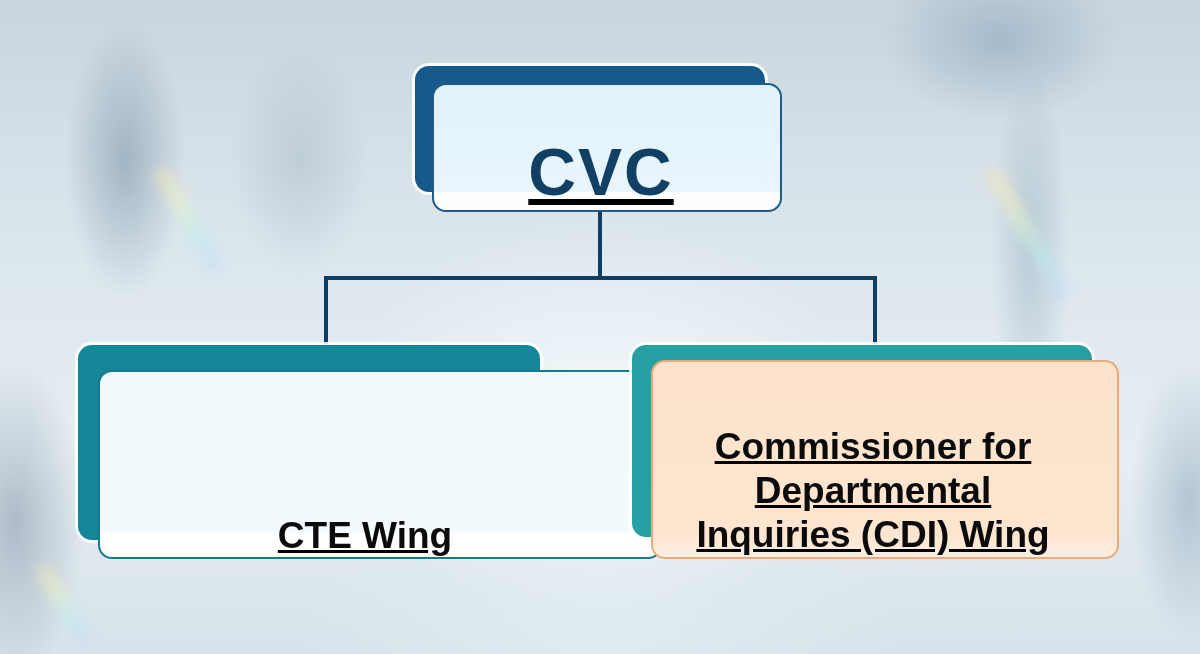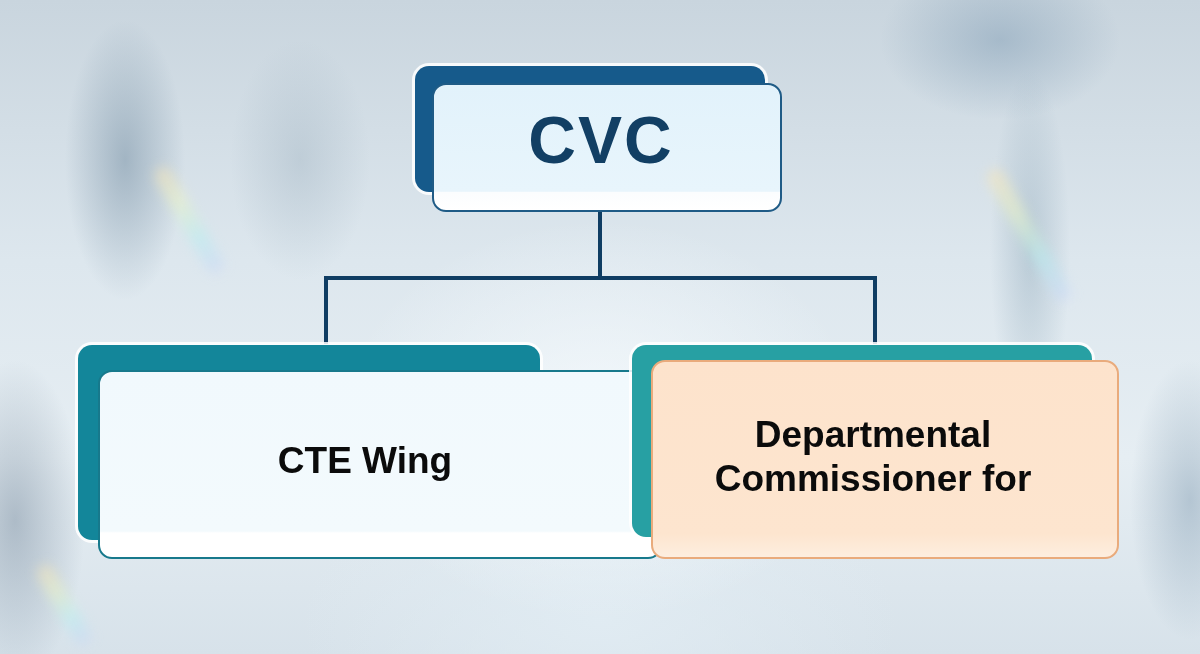--- a/index.html
+++ b/index.html
@@ -48,24 +48,25 @@
     
     .card-back {
       position: absolute;
       border-radius: 14px;
       box-shadow: 0 0 0 3px rgba(255,255,255,0.85);
     }
     .card-front {
       position: absolute;
       border-radius: 14px;
       display: flex;
-      align-items: center;
+      align-items: flex-end;
       justify-content: center;
       text-align: center;
       box-sizing: border-box;
+      text-decoration: underline;
     }
 
     
     .cvc-back {
       left: 415px; top: 66px; width: 350px; height: 126px;
       background: #165a8b;
     }
     .cvc-front {
       left: 432px; top: 83px; width: 350px; height: 129px;
       background: linear-gradient(180deg, #e2f2fb 0%, #e8f5fc 85%, #fbfdfe 86%, #ffffff 100%);
@@ -144,17 +145,18 @@
   <div class="card-back cte-back"></div>
   <div class="card-front cte-front">
     <div class="cte-label">CTE Wing</div>
   </div>
 </div>
 
 <div>
   <div class="card-back cdi-back"></div>
   <div class="card-front cdi-front">
     <div class="cdi-label">
+      <span>Commissioner for</span>
       <span>Departmental</span>
-      <span>Commissioner for</span>
+      <span>Inquiries (CDI) Wing</span>
     </div>
   </div>
 </div>
 
 </body></html>

